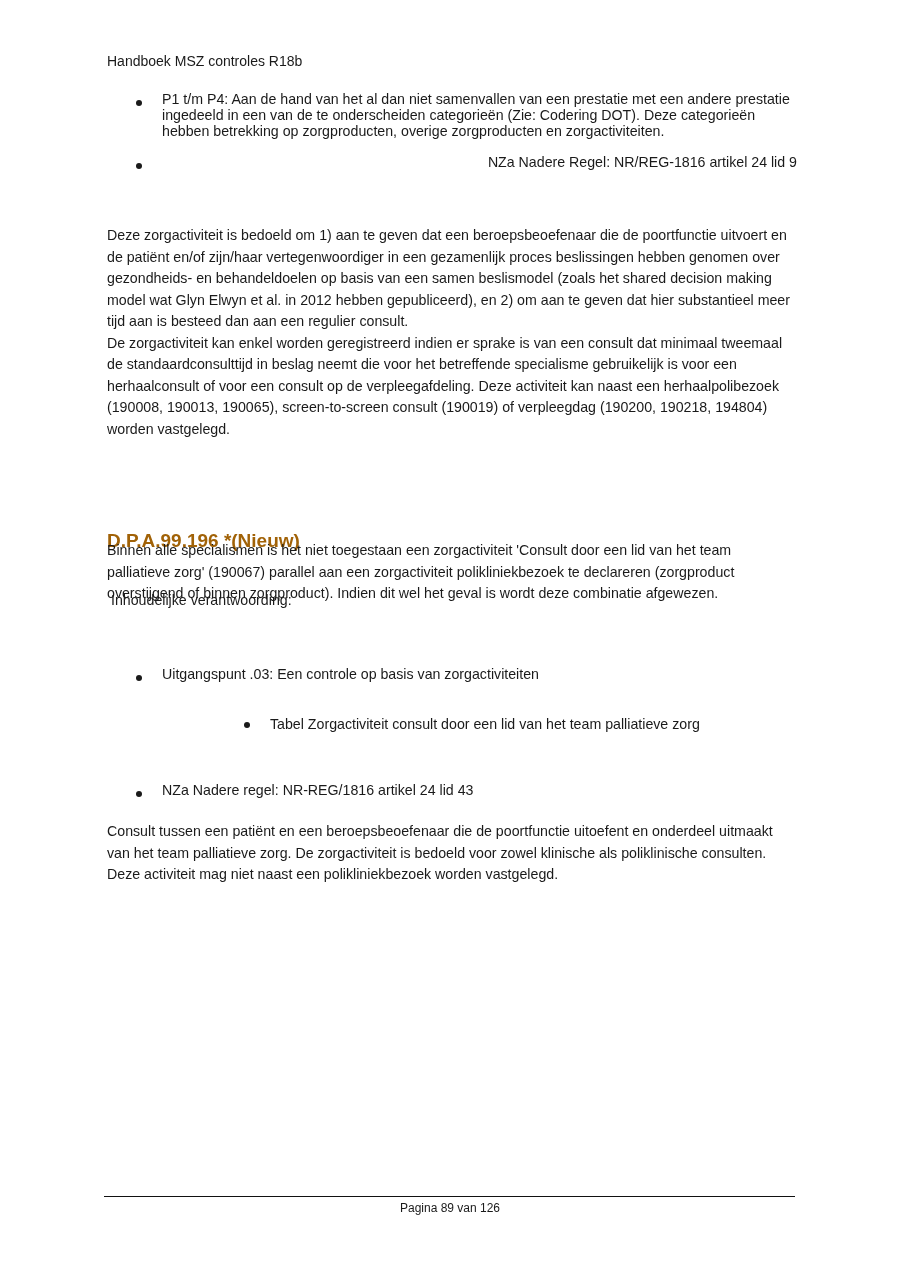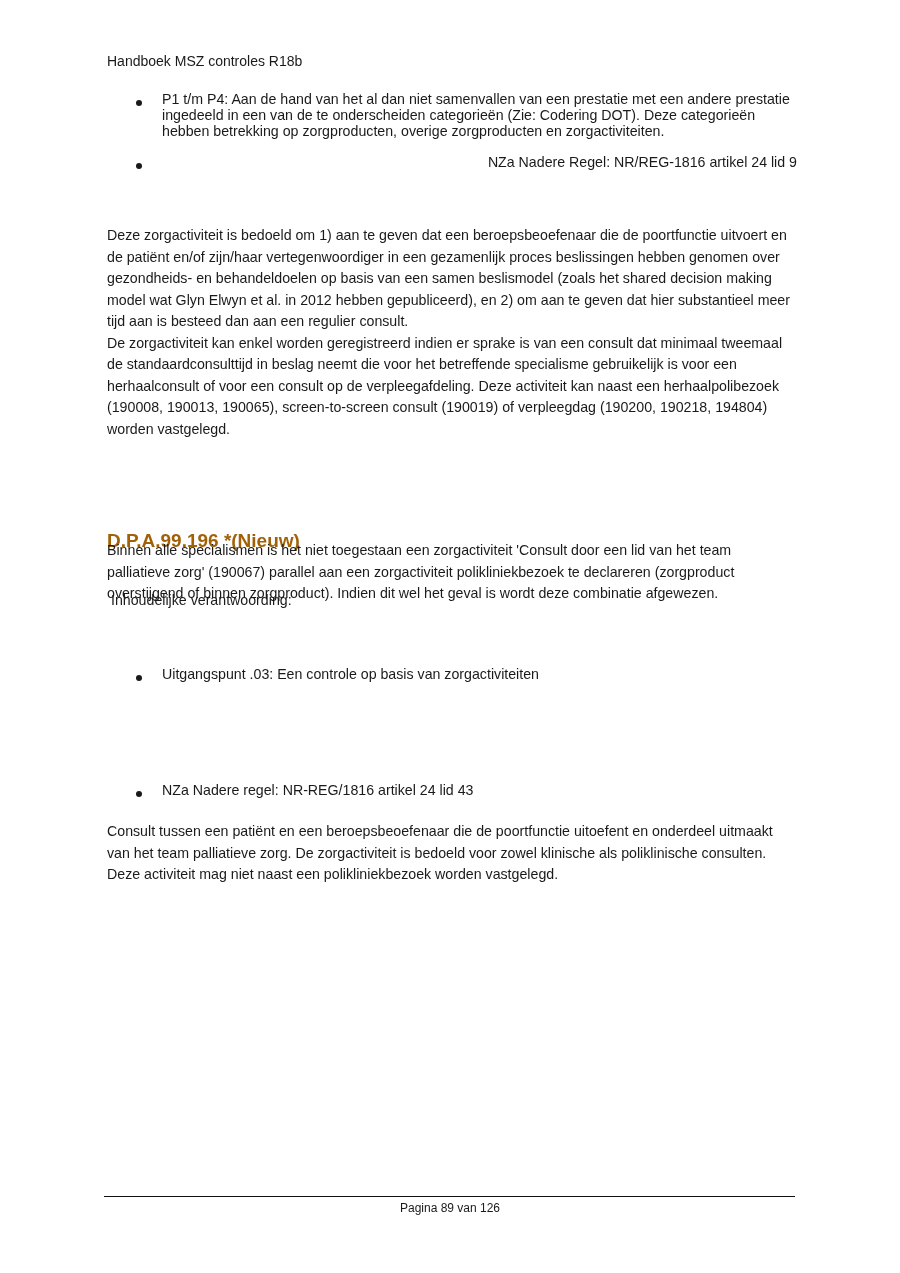--- a/index.html
+++ b/index.html
@@ -57,20 +57,21 @@
 <div class="block" style="top: 590px; left: 111px;">Inhoudelijke verantwoording:</div>
 
 <div class="block" style="top: 666px;">
   <ul class="bullets">
     <li>Uitgangspunt .03: Een controle op basis van zorgactiviteiten</li>
   </ul>
 </div>
 
 <div class="block" style="top: 714px;">
   <ul class="bullets nested">
+    <li>Tabel Zorgactiviteit consult door een lid van het team palliatieve zorg</li>
   </ul>
 </div>
 
 <div class="block" style="top: 782px;">
   <ul class="bullets">
     <li>NZa Nadere regel: NR-REG/1816 artikel 24 lid 43</li>
   </ul>
 </div>
 
 <div class="block" style="top: 821px;">Consult tussen een patiënt en een beroepsbeoefenaar die de poortfunctie uitoefent en onderdeel uitmaakt van het team palliatieve zorg. De zorgactiviteit is bedoeld voor zowel klinische als poliklinische consulten. Deze activiteit mag niet naast een polikliniekbezoek worden vastgelegd.</div>

